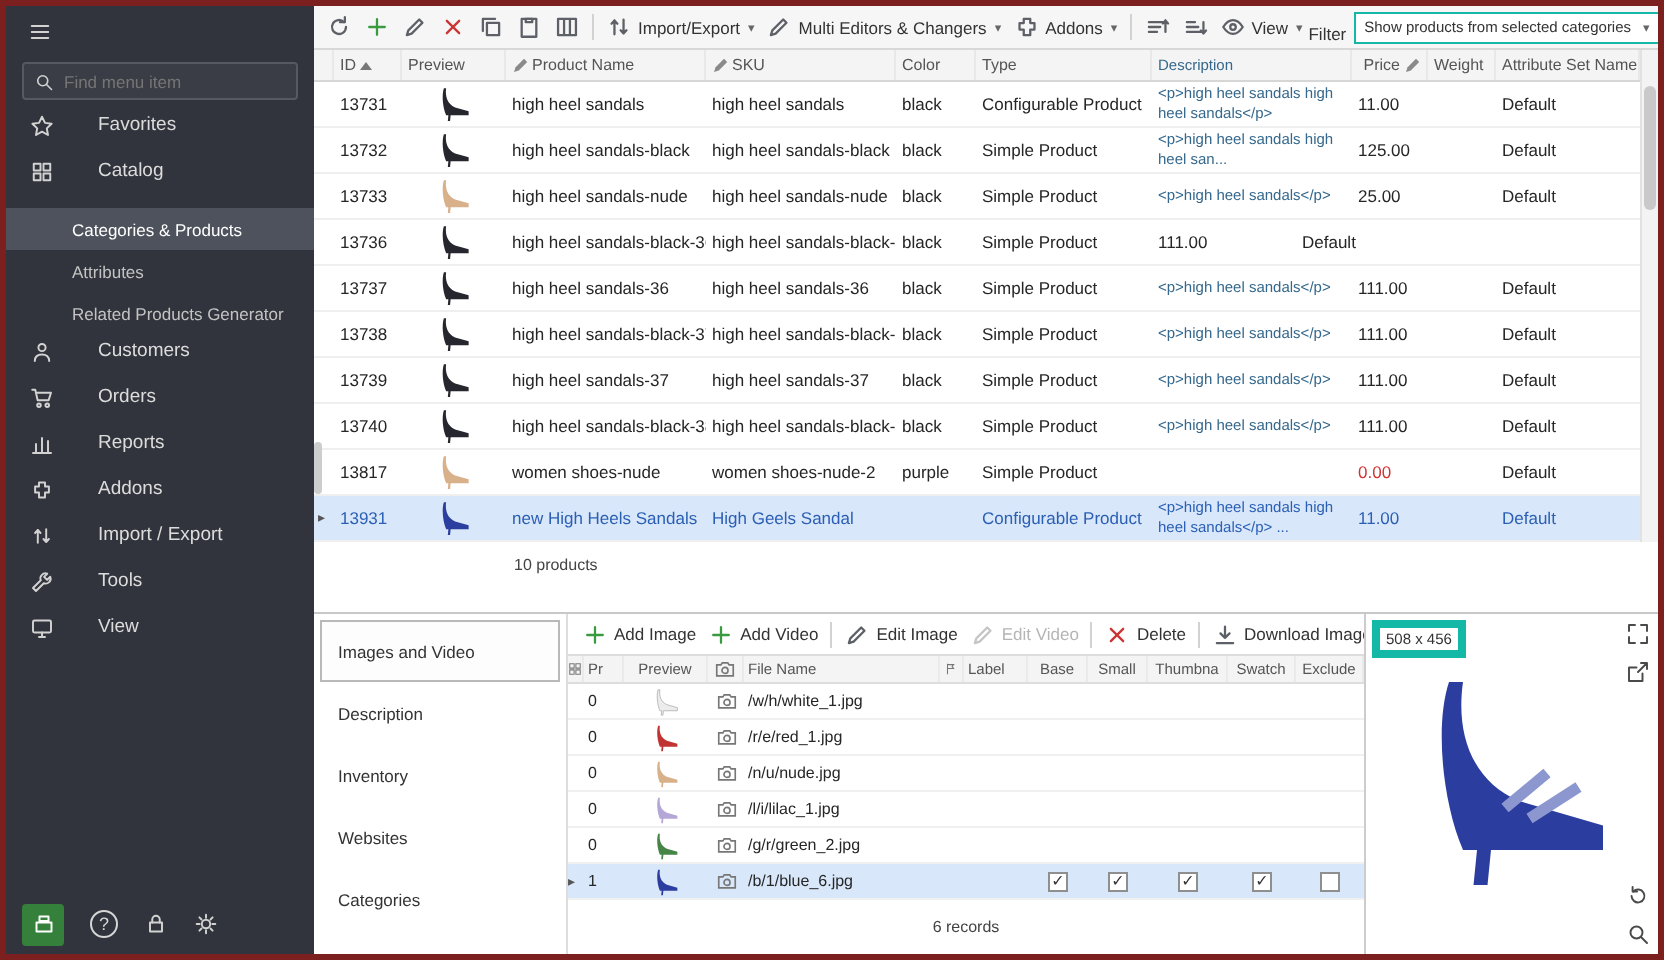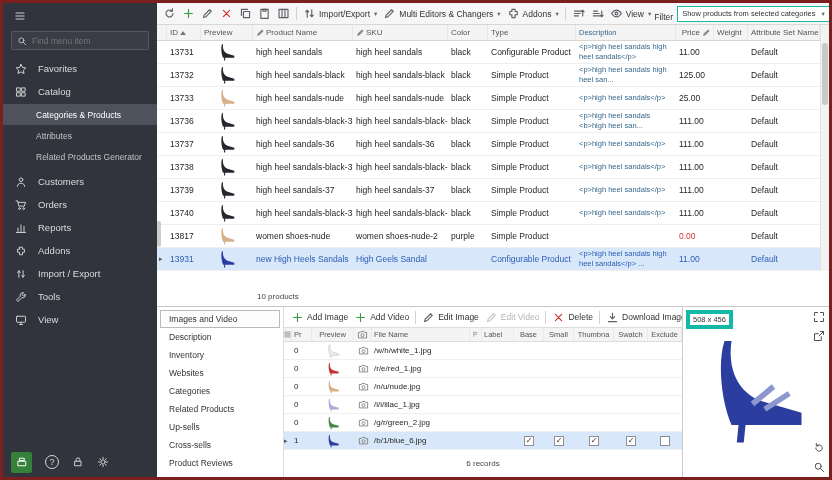--- a/index.html
+++ b/index.html
@@ -4,21 +4,21 @@
 <style>
   *{box-sizing:border-box;margin:0;padding:0}
   html,body{width:832px;height:480px;overflow:hidden;font-family:"Liberation Sans",sans-serif;background:#fff}
   .window{display:flex;width:832px;height:480px;border:3px solid #7b1f1f;background:#fff;overflow:hidden}
 
   
   .sidebar{flex:0 0 150px;background:#31343c;color:#dcdcdc;display:flex;flex-direction:column;position:relative;font-size:9.5px}
   .sb-top{height:25px;display:flex;align-items:center;padding:0 11px}
   .sb-search{margin:3px 8px 7px;height:19px;background:#3a3d45;border:1px solid #565962;border-radius:2px;display:flex;align-items:center;gap:5px;padding:0 5px}
   .sb-search input{flex:1;min-width:0;background:transparent;border:0;outline:0;color:#cfcfcf;font-size:8.5px;font-family:inherit}
-  .sb-item{height:23px;display:flex;align-items:center;gap:11px;padding:0 12px;cursor:default;white-space:nowrap}
+  .sb-item{height:23px;display:flex;align-items:flex-start;gap:22px;padding:0 12px;cursor:default;white-space:nowrap}
   .sb-sub{padding:1px 0 3px}
   .sb-subitem{height:21px;display:flex;align-items:center;padding:0 12px 0 33px;font-size:8.5px;color:#c3c3c3;white-space:nowrap}
   .sb-subitem.selected{background:#4e525c;color:#fff}
   .sb-bottom{position:absolute;left:0;right:0;bottom:0;height:30px;display:flex;align-items:center;gap:13px;padding:0 8px}
   .pos-btn{width:21px;height:21px;background:#35803a;border-radius:2px;display:flex;align-items:center;justify-content:center}
   .help{width:14px;height:14px;border:1px solid #d6d6d6;border-radius:50%;display:flex;align-items:center;justify-content:center;font-size:9px;color:#d6d6d6}
   .sic{width:12px;height:12px;flex:0 0 auto}
   .sic *{fill:none;stroke:#d2d2d2;stroke-width:1.3;stroke-linecap:round;stroke-linejoin:round}
   .wic *{stroke:#fff}
 
@@ -53,32 +53,32 @@
   .c-name{width:100px}
   .c-sku{width:95px}
   .c-color{width:40px}
   .c-type{width:88px}
   .c-desc{width:100px;white-space:normal;line-height:10px;max-height:21px;font-size:7.5px;color:#35688c}
   .c-price{width:38px;}
   .grid-header .c-price{justify-content:flex-end}
   .c-weight{width:34px}
   .c-attr{flex:1 1 auto;min-width:0}
   .red{color:#d23434 !important}
-  .grid-footer{height:36px;border-bottom:1px solid #c8c8c8;display:flex;align-items:flex-end;padding:0 0 5px 100px;font-size:8px;color:#444}
+  .grid-footer{height:36px;border-bottom:1px solid #c8c8c8;display:flex;align-items:flex-end;padding:0 0 19px 100px;font-size:8px;color:#444}
   .vscroll{position:absolute;top:0;right:0;width:9px;height:246px;background:#f3f3f3;border-left:1px solid #e2e2e2}
   .vthumb{position:absolute;top:18px;left:1px;width:6px;height:62px;background:#c9c9c9;border-radius:3px}
   .left-handle{position:absolute;left:0;top:196px;width:4px;height:26px;background:#cdcdcd;border-radius:2px}
   .pencil{width:8px;height:8px;flex:0 0 auto}
   .pencil *{fill:#8a8a8a;stroke:none}
   .sort-asc{width:0;height:0;border-left:3px solid transparent;border-right:3px solid transparent;border-bottom:4px solid #777}
 
   
   .bottom{flex:1;display:flex;min-height:0}
   .tabs{flex:0 0 127px;border-right:1px solid #ddd;padding-top:3px;font-size:8.5px;color:#333;background:#fff;overflow:hidden}
-  .tab{height:18px;display:flex;align-items:center;padding:0 8px;margin:0 3px;border:1px solid transparent;white-space:nowrap}
+  .tab{height:31px;display:flex;align-items:center;padding:0 8px;margin:0 3px;border:1px solid transparent;white-space:nowrap}
   .tab.selected{border-color:#b9b9b9;background:#fdfdfd}
   .images-panel{flex:1;display:flex;flex-direction:column;min-width:0}
   .btoolbar{flex:0 0 21px;display:flex;align-items:center;border-bottom:1px solid #ddd;padding:0 4px;font-size:8.5px;color:#333;white-space:nowrap;overflow:hidden}
   .itable-header{display:flex;height:14px;align-items:center;background:#f4f4f4;border-bottom:1px solid #ddd;font-size:7.5px;color:#555}
   .itable-header .icell{border-right:1px solid #eaeaea;height:100%}
   .irow{display:flex;height:18px;align-items:center;border-bottom:1px solid #f0f0f0;font-size:8px;color:#262626}
   .irow.selected{background:#d9e7fa}
   .icell{padding:0 2px;overflow:hidden;white-space:nowrap;flex:0 0 auto;display:flex;align-items:center}
   .i-exp{width:8px;font-size:7px;color:#555;padding:0}
   .i-pr{width:20px;justify-content:flex-start;padding-right:6px}
@@ -405,21 +405,20 @@
             <div class="cell c-id">13736</div>
             <div class="cell c-prev">
               <svg width="18" height="18" viewBox="0 0 32 32">
                 <path d="M9 2 C8 9 10 16 17 19 L29 22.5 L29 26 L13 26 L12.5 31 L10.5 31 L11 26 L9 26 C6 19 5 8 7 2 Z" fill="#26262e" stroke="none" stroke-width="1"></path>
               </svg>
             </div>
             <div class="cell c-name">high heel sandals-black-36</div>
             <div class="cell c-sku">high heel sandals-black-36</div>
             <div class="cell c-color">black</div>
             <div class="cell c-type">Simple Product</div>
-            <div class="cell c-desc">&lt;p&gt;high heel sandals &lt;b&gt;high heel san...</div>
             <div class="cell c-price">111.00</div>
             <div class="cell c-weight"></div>
             <div class="cell c-attr">Default</div>
           </div>
           <div class="grid-row">
             <div class="cell c-exp"></div>
             <div class="cell c-id">13737</div>
             <div class="cell c-prev">
               <svg width="18" height="18" viewBox="0 0 32 32">
                 <path d="M9 2 C8 9 10 16 17 19 L29 22.5 L29 26 L13 26 L12.5 31 L10.5 31 L11 26 L9 26 C6 19 5 8 7 2 Z" fill="#26262e" stroke="none" stroke-width="1"></path>

